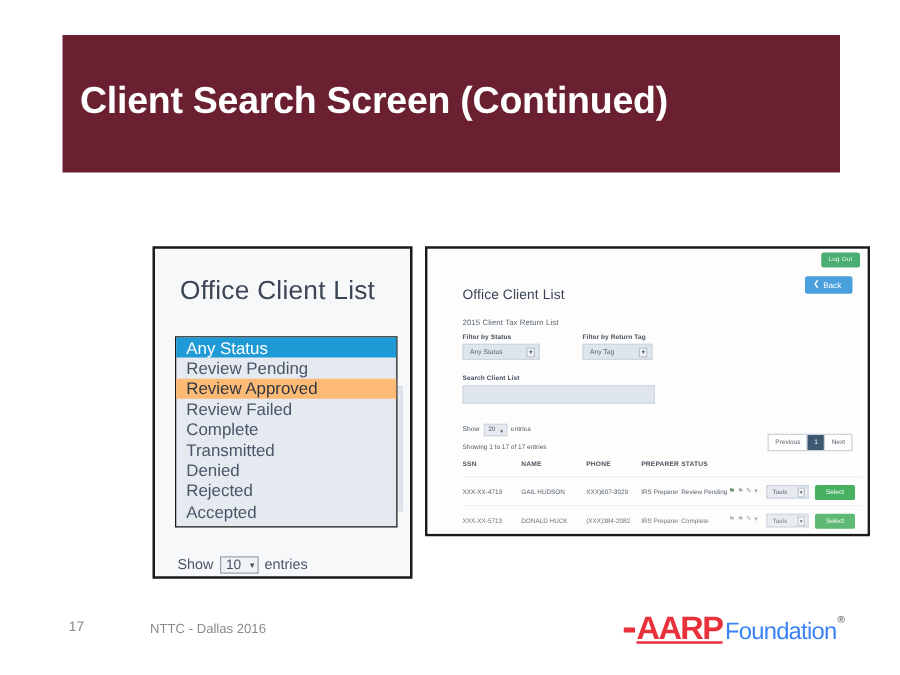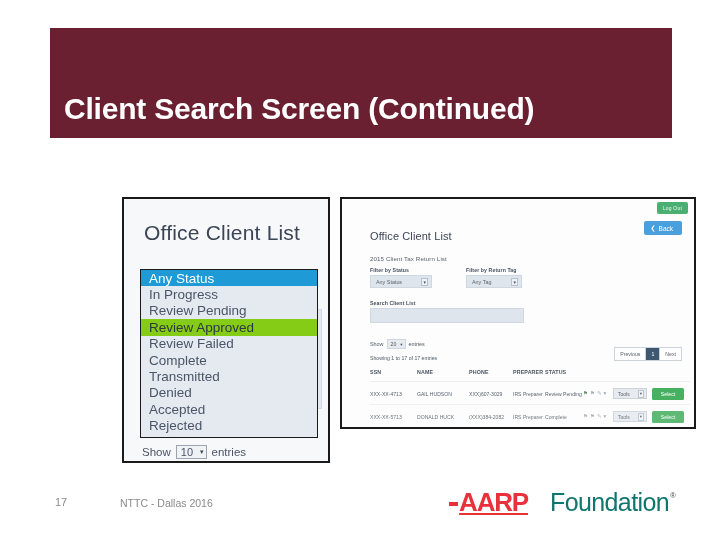--- a/index.html
+++ b/index.html
@@ -27,21 +27,20 @@
   .title-banner .title-text {
     position: absolute;
     left: 14px;
     top: 36px;
     right: 10px;
     color: #ffffff;
     font-size: 30px;
     font-weight: bold;
     letter-spacing: -0.2px;
     white-space: nowrap;
-    margin-top: 28px;
   }
 
   
   .shot {
     position: absolute;
     background: #f7f8f9;
     border: 2px solid #1a1a1a;
     box-sizing: border-box;
     overflow: hidden;
   }
@@ -116,21 +115,21 @@
     color: #4a5568;
     padding: 0.5px 0 0.5px 8px;
     line-height: 15.4px;
     white-space: nowrap;
   }
   .lp-opt.selected {
     background: #1e9bd7;
     color: #ffffff;
   }
   .lp-opt.hovered {
-    background: #84cc16;
+    background: #fdba74;
     color: #2f3642;
   }
 
   
   .shot-right {
     left: 340px;
     top: 197px;
     width: 356px;
     height: 232px;
     background: #fbfbfc;
@@ -395,23 +394,23 @@
     top: -5px;
   }
   .logo .aarp {
     font-size: 26px;
     font-weight: bold;
     color: #e8313a;
     letter-spacing: -1.2px;
     text-decoration: underline;
   }
   .logo .foundation {
-    font-size: 25px;
-    color: #0f766e;
-    margin-left: 22px;
+    font-size: 19px;
+    color: #3b82f6;
+    margin-left: 2px;
     letter-spacing: -0.6px;
   }
   .logo .reg {
     font-size: 8px;
     color: #4d4d4d;
     position: relative;
     top: -13px;
     margin-left: 1px;
   }
 </style>
@@ -432,29 +431,28 @@
     <span>Show</span>
     <span class="lp-show-select">
       <span>10</span>
       <span class="caret">▾</span>
     </span>
     <span>entries</span>
   </div>
 
   <div class="lp-dropdown">
     <div class="lp-opt selected">Any Status</div>
-    <div class="lp-opt">In Progress</div>
     <div class="lp-opt">Review Pending</div>
     <div class="lp-opt hovered">Review Approved</div>
     <div class="lp-opt">Review Failed</div>
     <div class="lp-opt">Complete</div>
     <div class="lp-opt">Transmitted</div>
     <div class="lp-opt">Denied</div>
+    <div class="lp-opt">Rejected</div>
     <div class="lp-opt">Accepted</div>
-    <div class="lp-opt">Rejected</div>
   </div>
 </div>
 
 <div class="shot shot-right">
   <div class="rp-inner">
 
     <div class="rp-logout">Log Out</div>
 
     <div class="rp-back">
       <span class="chev">❮</span>

